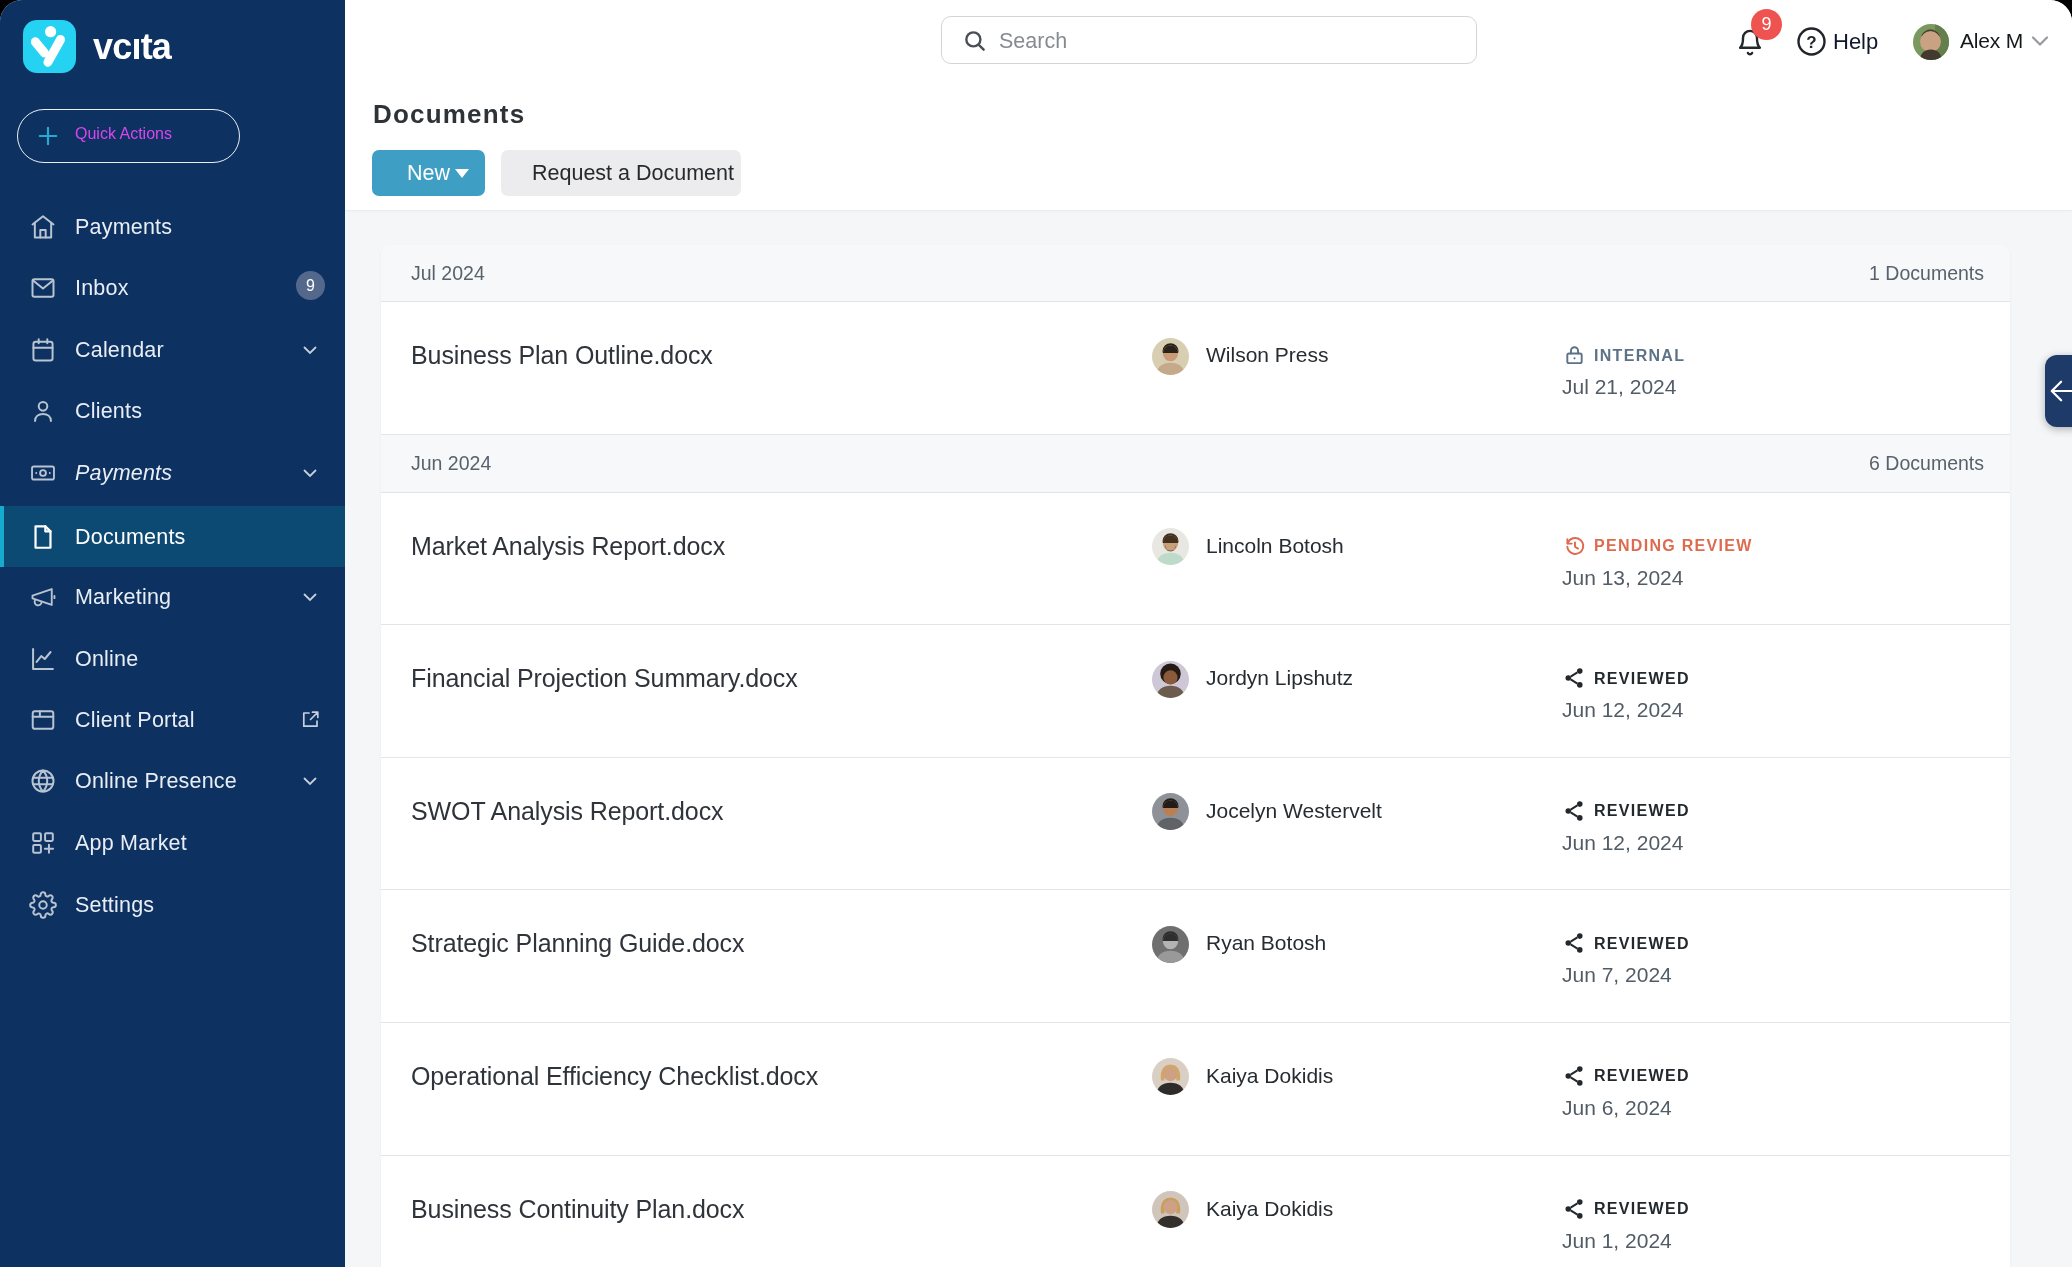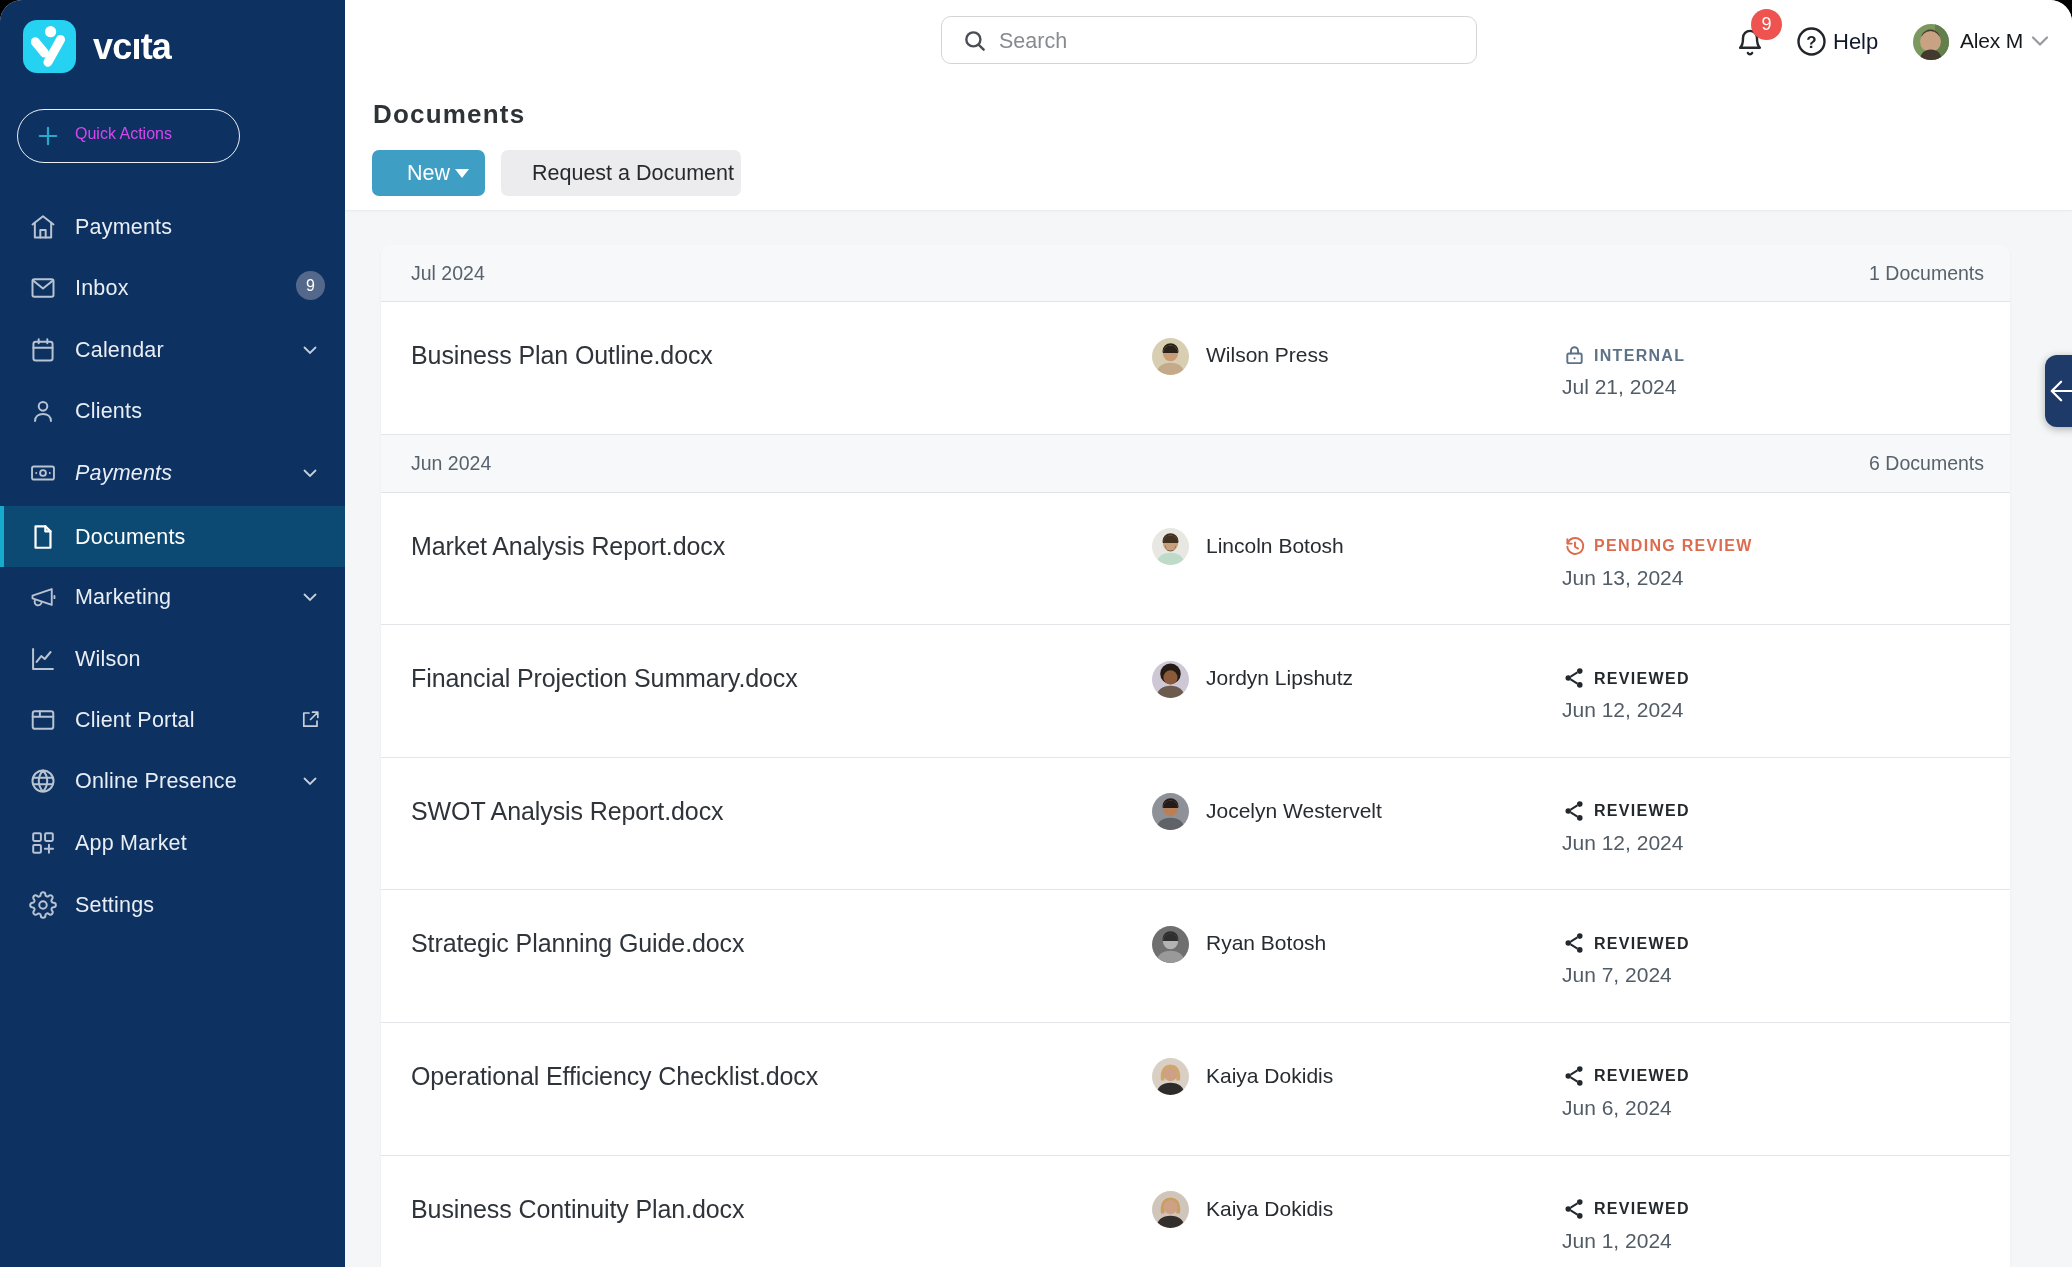--- a/index.html
+++ b/index.html
@@ -351,21 +351,21 @@
     <div class="tx">Marketing</div>
     <svg class="chev" viewBox="0 0 14 9" fill="none" stroke="#c6cfdb" stroke-width="1.8" stroke-linecap="round">
           <path d="M1.5 1.5 L7 7 L12.5 1.5"></path>
         </svg>
   </div>
   <div class="nav" style="top:628px;">
     <svg class="ic" viewBox="0 0 24 24" fill="none" stroke="#b9c4d2" stroke-width="1.7" stroke-linecap="round" stroke-linejoin="round">
           <path d="M3.5 3.5 V20.5 H20.5"></path>
           <path d="M6.5 14.5 L10.5 9.5 L13.5 12 L18.5 6"></path>
         </svg>
-    <div class="tx">Wilson</div>
+    <div class="tx">Online</div>
   </div>
   <div class="nav" style="top:689px;">
     <svg class="ic" viewBox="0 0 24 24" fill="none" stroke="#b9c4d2" stroke-width="1.7" stroke-linecap="round" stroke-linejoin="round">
           <rect x="3.2" y="4.5" width="17.6" height="15" rx="1.8"></rect>
           <path d="M3.2 9.3 H20.8 M9.3 4.5 V9.3"></path>
         </svg>
     <div class="tx">Client Portal</div>
     <svg class="chev" style="top:21px;width:19px;height:19px;left:301px;" viewBox="0 0 19 19" fill="none" stroke="#c6cfdb" stroke-width="1.7" stroke-linecap="round" stroke-linejoin="round">
           <path d="M8 3 H2.8 V16.2 H16 V11"></path>
           <path d="M11.5 2.2 H16.8 V7.5 M16.5 2.5 L9.5 9.5"></path>

